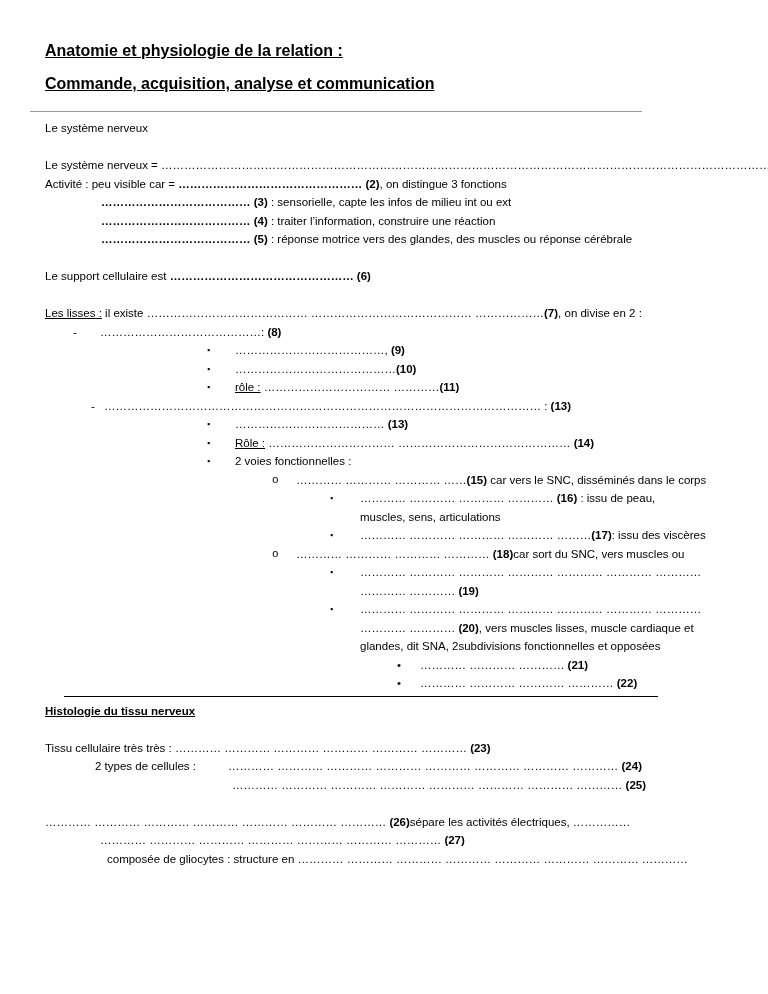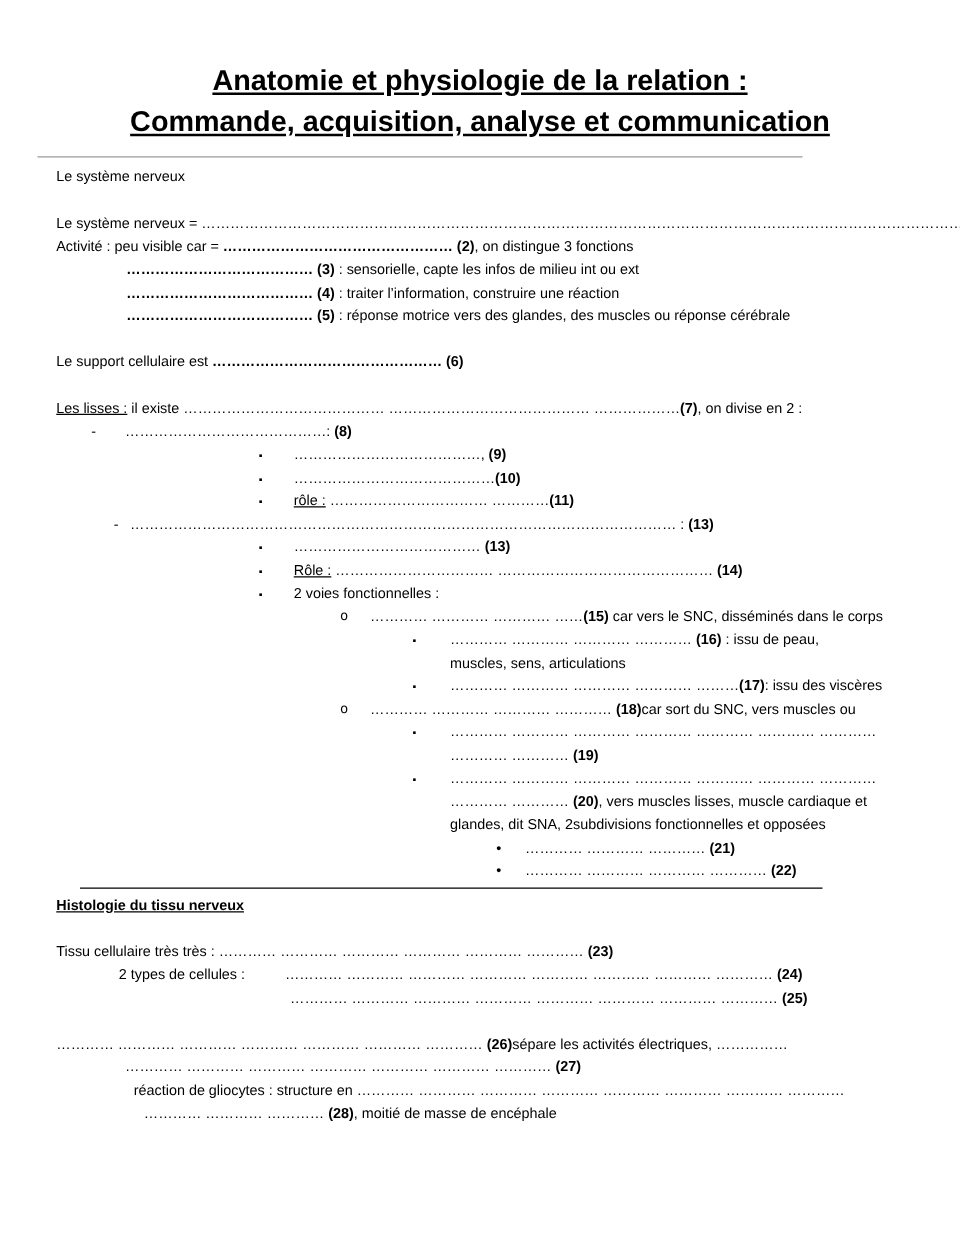--- a/index.html
+++ b/index.html
@@ -3,21 +3,21 @@
 <meta charset="utf-8">
 <style>
   * { box-sizing: border-box; }
   html, body { margin: 0; padding: 0; }
   body {
     width: 768px; height: 994px; background: #ffffff;
     font-family: "Liberation Sans", "DejaVu Sans", sans-serif;
     color: #000;
   }
   .page { width: 768px; height: 994px; padding: 34px 45px 0 45px; overflow: hidden; background: #fff; }
-  .doc-title { text-align: center; font-weight: bold; font-size: 23px; line-height: 33px; margin-top: 14px; }
+  .doc-title { font-weight: bold; font-size: 16px; line-height: 33px; }
   .title-line { text-decoration: underline; }
   .title-rule { border-top: 1px solid #9a9a9a; margin: 11px 0 0 -15px; width: 612px; height: 0; }
   .doc-body { margin-top: 7px; font-size: 11.5px; line-height: 18.5px; }
   .line { position: relative; white-space: pre; min-height: 18.5px; }
   .b { font-weight: bold; }
   .u { text-decoration: underline; }
   .blt { position: absolute; top: 0; }
   .blt-dash { font-size: 11.5px; }
   .blt-square { font-size: 8.5px; }
   .blt-circle { font-family: "Liberation Mono", "DejaVu Sans Mono", monospace; font-size: 11px; }
@@ -69,16 +69,15 @@
       <div class="line" style="padding-left: 375px;"><span class="blt blt-disc" style="left: 352px;">•</span><span>………… ………… ………… ………… </span><span class="b">(22)</span></div>
       <div class="rule-black"></div>
       <div class="line"><span class="b u">Histologie du tissu nerveux</span></div>
       <div class="line blank"></div>
       <div class="line"><span>Tissu cellulaire très très : ………… ………… ………… ………… ………… ………… </span><span class="b">(23)</span></div>
       <div class="line" style="padding-left: 50px;"><span>2 types de cellules :          ………… ………… ………… ………… ………… ………… ………… ………… </span><span class="b">(24)</span></div>
       <div class="line" style="padding-left: 187px;"><span>………… ………… ………… ………… ………… ………… ………… ………… </span><span class="b">(25)</span></div>
       <div class="line blank"></div>
       <div class="line"><span>………… ………… ………… ………… ………… ………… ………… </span><span class="b">(26)</span><span>sépare les activités électriques, ……………</span></div>
       <div class="line" style="padding-left: 55px;"><span>………… ………… ………… ………… ………… ………… ………… </span><span class="b">(27)</span></div>
-      <div class="line" style="padding-left: 62px;"><span>réaction de gliocytes : structure en ………… ………… ………… ………… ………… ………… ………… …………</span></div>
-      <div class="line" style="padding-left: 70px;"><span>………… ………… ………… </span><span class="b">(28)</span><span>, moitié de masse de encéphale</span></div>
+      <div class="line" style="padding-left: 62px;"><span>composée de gliocytes : structure en ………… ………… ………… ………… ………… ………… ………… …………</span></div>
     </main>
 </div>
 
 </body></html>

